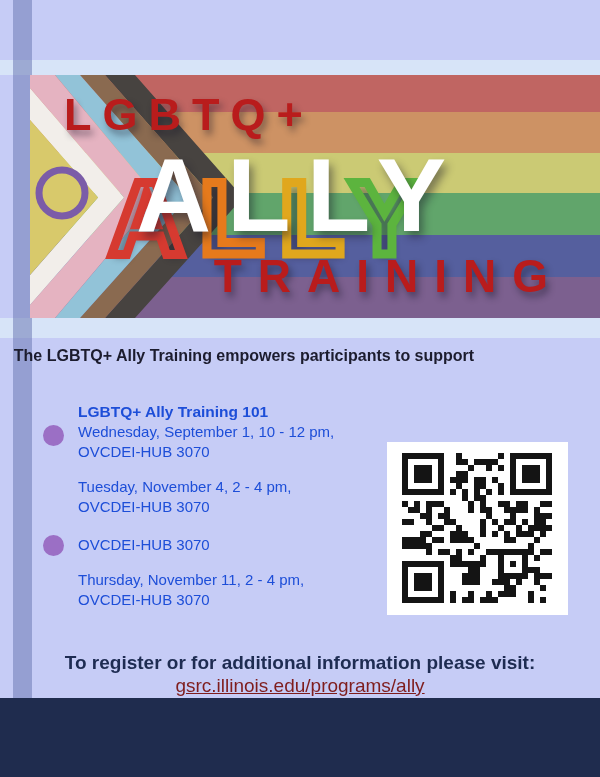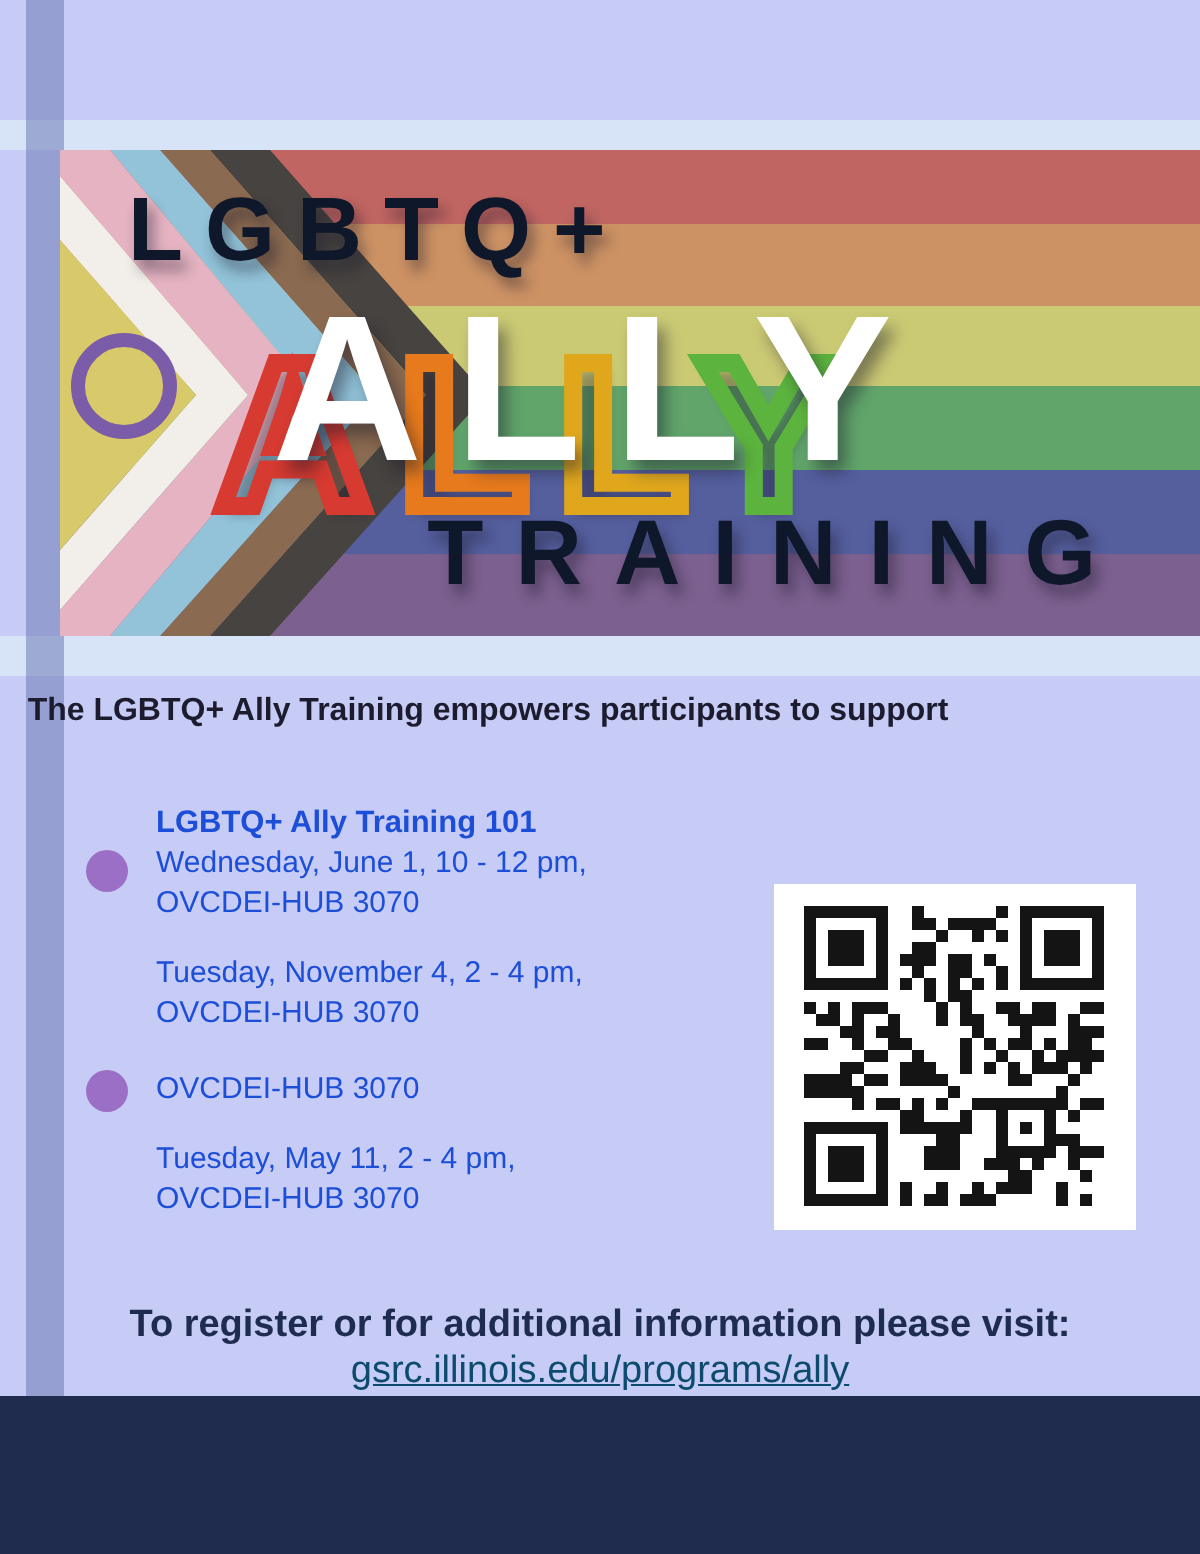--- a/index.html
+++ b/index.html
@@ -10,21 +10,21 @@
   
   .hband { position:absolute; left:0; width:600px; background:#d7e4f8; }
   .hband.top { top:60px; height:15px; }
   .hband.bottom { top:318px; height:20px; }
   .vstripe { position:absolute; left:13px; top:0; width:19px; height:698px; background:rgba(110,122,180,0.55); }
 
   
   .banner { position:absolute; left:30px; top:75px; width:570px; height:243px; overflow:hidden; }
   .stripe { position:absolute; left:0; width:570px; }
   .chevrons { position:absolute; left:0; top:0; }
-  .banner-text { position:absolute; color:#0f172a; font-weight:bold; white-space:nowrap; }
+  .banner-text { position:absolute; color:#b91c1c; font-weight:bold; white-space:nowrap; }
   .lgbtq { left:34px; top:14px; font-size:45px; letter-spacing:11px; text-shadow:3px 5px 7px rgba(25,22,40,.45); }
   .ally-wrap { position:absolute; left:106px; top:68px; height:120px; }
   .ally-layer { position:absolute; left:0; top:0; font-weight:bold; font-size:104px; letter-spacing:16px; line-height:1; white-space:nowrap; }
   .ally-outline { transform:translate(-27px,23px); }
   .ally-outline span { color:transparent; -webkit-text-stroke-width:9px; text-shadow:2px 4px 6px rgba(25,22,40,.35); }
   .ally-main { color:#fff; text-shadow:4px 6px 8px rgba(25,22,40,.45); }
   .training { right:36px; top:174px; font-size:46px; letter-spacing:16px; text-shadow:3px 5px 7px rgba(25,22,40,.45); }
 
   
   .intro { position:absolute; left:0; top:344px; width:488px; text-align:center; font-size:16px; font-weight:bold; color:#1c1c2e; line-height:23px; }
@@ -38,21 +38,21 @@
   .bullet.b1 { left:43px; top:425px; }
   .bullet.b2 { left:43px; top:535px; }
 
   
   .qr-box { position:absolute; left:387px; top:442px; width:181px; height:173px; background:#fff; }
   .qr-box svg { position:absolute; left:15px; top:11px; }
 
   
   .register { position:absolute; left:0; top:651px; width:600px; text-align:center; color:#1e2c52; }
   .register-prompt { font-size:19px; font-weight:bold; line-height:23px; }
-  .register-link { display:inline-block; font-size:19px; line-height:23px; text-decoration:underline; color:#0c4a6e; }
+  .register-link { display:inline-block; font-size:19px; line-height:23px; text-decoration:underline; color:#7f1d1d; }
 
   
   .footer { position:absolute; left:0; top:698px; width:600px; height:79px; }
 </style>
 </head>
 <body>
 
 <div class="page" style="background: rgb(198, 204, 246);">
 
   <div class="hband top" style="background: rgb(215, 228, 248);"></div>
@@ -91,34 +91,34 @@
     <div>The LGBTQ+ Ally Training empowers participants to support</div>
   </div>
 
   <div class="bullet b1" style="background: rgb(155, 111, 197);"></div>
   <div class="bullet b2" style="background: rgb(155, 111, 197);"></div>
 
   <div class="events">
     <div class="event-group">
       <div class="event-title">LGBTQ+ Ally Training 101</div>
       <div class="session">
-        <div>Wednesday, June 1, 10 - 12 pm,</div>
+        <div>Wednesday, September 1, 10 - 12 pm,</div>
         <div>OVCDEI-HUB 3070</div>
       </div>
       <div class="session">
         <div>Tuesday, November 4, 2 - 4 pm,</div>
         <div>OVCDEI-HUB 3070</div>
       </div>
     </div>
     <div class="event-group">
       <div class="session">
         <div>OVCDEI-HUB 3070</div>
       </div>
       <div class="session">
-        <div>Tuesday, May 11, 2 - 4 pm,</div>
+        <div>Thursday, November 11, 2 - 4 pm,</div>
         <div>OVCDEI-HUB 3070</div>
       </div>
     </div>
   </div>
 
   <div class="qr-box">
     <svg id="qr-svg" width="150" height="150" viewBox="0 0 150 150">
         <path d="M0 0h6v6h-6zM6 0h6v6h-6zM12 0h6v6h-6zM18 0h6v6h-6zM24 0h6v6h-6zM30 0h6v6h-6zM36 0h6v6h-6zM54 0h6v6h-6zM96 0h6v6h-6zM108 0h6v6h-6zM114 0h6v6h-6zM120 0h6v6h-6zM126 0h6v6h-6zM132 0h6v6h-6zM138 0h6v6h-6zM144 0h6v6h-6zM0 6h6v6h-6zM36 6h6v6h-6zM54 6h6v6h-6zM60 6h6v6h-6zM72 6h6v6h-6zM78 6h6v6h-6zM84 6h6v6h-6zM90 6h6v6h-6zM108 6h6v6h-6zM144 6h6v6h-6zM0 12h6v6h-6zM12 12h6v6h-6zM18 12h6v6h-6zM24 12h6v6h-6zM36 12h6v6h-6zM66 12h6v6h-6zM84 12h6v6h-6zM96 12h6v6h-6zM108 12h6v6h-6zM120 12h6v6h-6zM126 12h6v6h-6zM132 12h6v6h-6zM144 12h6v6h-6zM0 18h6v6h-6zM12 18h6v6h-6zM18 18h6v6h-6zM24 18h6v6h-6zM36 18h6v6h-6zM54 18h6v6h-6zM60 18h6v6h-6zM108 18h6v6h-6zM120 18h6v6h-6zM126 18h6v6h-6zM132 18h6v6h-6zM144 18h6v6h-6zM0 24h6v6h-6zM12 24h6v6h-6zM18 24h6v6h-6zM24 24h6v6h-6zM36 24h6v6h-6zM48 24h6v6h-6zM54 24h6v6h-6zM60 24h6v6h-6zM72 24h6v6h-6zM78 24h6v6h-6zM90 24h6v6h-6zM108 24h6v6h-6zM120 24h6v6h-6zM126 24h6v6h-6zM132 24h6v6h-6zM144 24h6v6h-6zM0 30h6v6h-6zM36 30h6v6h-6zM54 30h6v6h-6zM72 30h6v6h-6zM78 30h6v6h-6zM96 30h6v6h-6zM108 30h6v6h-6zM144 30h6v6h-6zM0 36h6v6h-6zM6 36h6v6h-6zM12 36h6v6h-6zM18 36h6v6h-6zM24 36h6v6h-6zM30 36h6v6h-6zM36 36h6v6h-6zM48 36h6v6h-6zM60 36h6v6h-6zM72 36h6v6h-6zM84 36h6v6h-6zM96 36h6v6h-6zM108 36h6v6h-6zM114 36h6v6h-6zM120 36h6v6h-6zM126 36h6v6h-6zM132 36h6v6h-6zM138 36h6v6h-6zM144 36h6v6h-6zM60 42h6v6h-6zM72 42h6v6h-6zM78 42h6v6h-6zM0 48h6v6h-6zM12 48h6v6h-6zM24 48h6v6h-6zM30 48h6v6h-6zM36 48h6v6h-6zM66 48h6v6h-6zM78 48h6v6h-6zM96 48h6v6h-6zM102 48h6v6h-6zM114 48h6v6h-6zM120 48h6v6h-6zM138 48h6v6h-6zM144 48h6v6h-6zM6 54h6v6h-6zM12 54h6v6h-6zM24 54h6v6h-6zM42 54h6v6h-6zM66 54h6v6h-6zM78 54h6v6h-6zM84 54h6v6h-6zM102 54h6v6h-6zM108 54h6v6h-6zM114 54h6v6h-6zM120 54h6v6h-6zM132 54h6v6h-6zM18 60h6v6h-6zM24 60h6v6h-6zM36 60h6v6h-6zM42 60h6v6h-6zM84 60h6v6h-6zM108 60h6v6h-6zM132 60h6v6h-6zM138 60h6v6h-6zM144 60h6v6h-6zM0 66h6v6h-6zM6 66h6v6h-6zM24 66h6v6h-6zM42 66h6v6h-6zM48 66h6v6h-6zM78 66h6v6h-6zM90 66h6v6h-6zM102 66h6v6h-6zM108 66h6v6h-6zM120 66h6v6h-6zM132 66h6v6h-6zM138 66h6v6h-6zM30 72h6v6h-6zM36 72h6v6h-6zM54 72h6v6h-6zM78 72h6v6h-6zM96 72h6v6h-6zM114 72h6v6h-6zM126 72h6v6h-6zM132 72h6v6h-6zM138 72h6v6h-6zM144 72h6v6h-6zM18 78h6v6h-6zM24 78h6v6h-6zM48 78h6v6h-6zM54 78h6v6h-6zM60 78h6v6h-6zM78 78h6v6h-6zM90 78h6v6h-6zM102 78h6v6h-6zM114 78h6v6h-6zM120 78h6v6h-6zM126 78h6v6h-6zM138 78h6v6h-6zM0 84h6v6h-6zM6 84h6v6h-6zM12 84h6v6h-6zM18 84h6v6h-6zM30 84h6v6h-6zM36 84h6v6h-6zM48 84h6v6h-6zM54 84h6v6h-6zM60 84h6v6h-6zM66 84h6v6h-6zM102 84h6v6h-6zM108 84h6v6h-6zM132 84h6v6h-6zM0 90h6v6h-6zM6 90h6v6h-6zM12 90h6v6h-6zM18 90h6v6h-6zM24 90h6v6h-6zM72 90h6v6h-6zM126 90h6v6h-6zM24 96h6v6h-6zM36 96h6v6h-6zM42 96h6v6h-6zM54 96h6v6h-6zM66 96h6v6h-6zM84 96h6v6h-6zM90 96h6v6h-6zM96 96h6v6h-6zM102 96h6v6h-6zM108 96h6v6h-6zM114 96h6v6h-6zM120 96h6v6h-6zM126 96h6v6h-6zM138 96h6v6h-6zM144 96h6v6h-6zM48 102h6v6h-6zM54 102h6v6h-6zM78 102h6v6h-6zM96 102h6v6h-6zM120 102h6v6h-6zM132 102h6v6h-6zM0 108h6v6h-6zM6 108h6v6h-6zM12 108h6v6h-6zM18 108h6v6h-6zM24 108h6v6h-6zM30 108h6v6h-6zM36 108h6v6h-6zM48 108h6v6h-6zM54 108h6v6h-6zM60 108h6v6h-6zM66 108h6v6h-6zM72 108h6v6h-6zM78 108h6v6h-6zM96 108h6v6h-6zM108 108h6v6h-6zM120 108h6v6h-6zM0 114h6v6h-6zM36 114h6v6h-6zM66 114h6v6h-6zM72 114h6v6h-6zM96 114h6v6h-6zM120 114h6v6h-6zM126 114h6v6h-6zM132 114h6v6h-6zM0 120h6v6h-6zM12 120h6v6h-6zM18 120h6v6h-6zM24 120h6v6h-6zM36 120h6v6h-6zM60 120h6v6h-6zM66 120h6v6h-6zM72 120h6v6h-6zM96 120h6v6h-6zM102 120h6v6h-6zM108 120h6v6h-6zM114 120h6v6h-6zM120 120h6v6h-6zM132 120h6v6h-6zM138 120h6v6h-6zM144 120h6v6h-6zM0 126h6v6h-6zM12 126h6v6h-6zM18 126h6v6h-6zM24 126h6v6h-6zM36 126h6v6h-6zM60 126h6v6h-6zM66 126h6v6h-6zM72 126h6v6h-6zM90 126h6v6h-6zM96 126h6v6h-6zM102 126h6v6h-6zM114 126h6v6h-6zM132 126h6v6h-6zM0 132h6v6h-6zM12 132h6v6h-6zM18 132h6v6h-6zM24 132h6v6h-6zM36 132h6v6h-6zM102 132h6v6h-6zM108 132h6v6h-6zM138 132h6v6h-6zM0 138h6v6h-6zM36 138h6v6h-6zM48 138h6v6h-6zM66 138h6v6h-6zM84 138h6v6h-6zM96 138h6v6h-6zM102 138h6v6h-6zM108 138h6v6h-6zM126 138h6v6h-6zM0 144h6v6h-6zM6 144h6v6h-6zM12 144h6v6h-6zM18 144h6v6h-6zM24 144h6v6h-6zM30 144h6v6h-6zM36 144h6v6h-6zM48 144h6v6h-6zM60 144h6v6h-6zM66 144h6v6h-6zM78 144h6v6h-6zM84 144h6v6h-6zM90 144h6v6h-6zM126 144h6v6h-6zM138 144h6v6h-6z" fill="#141414"></path>
       </svg>
   </div>

